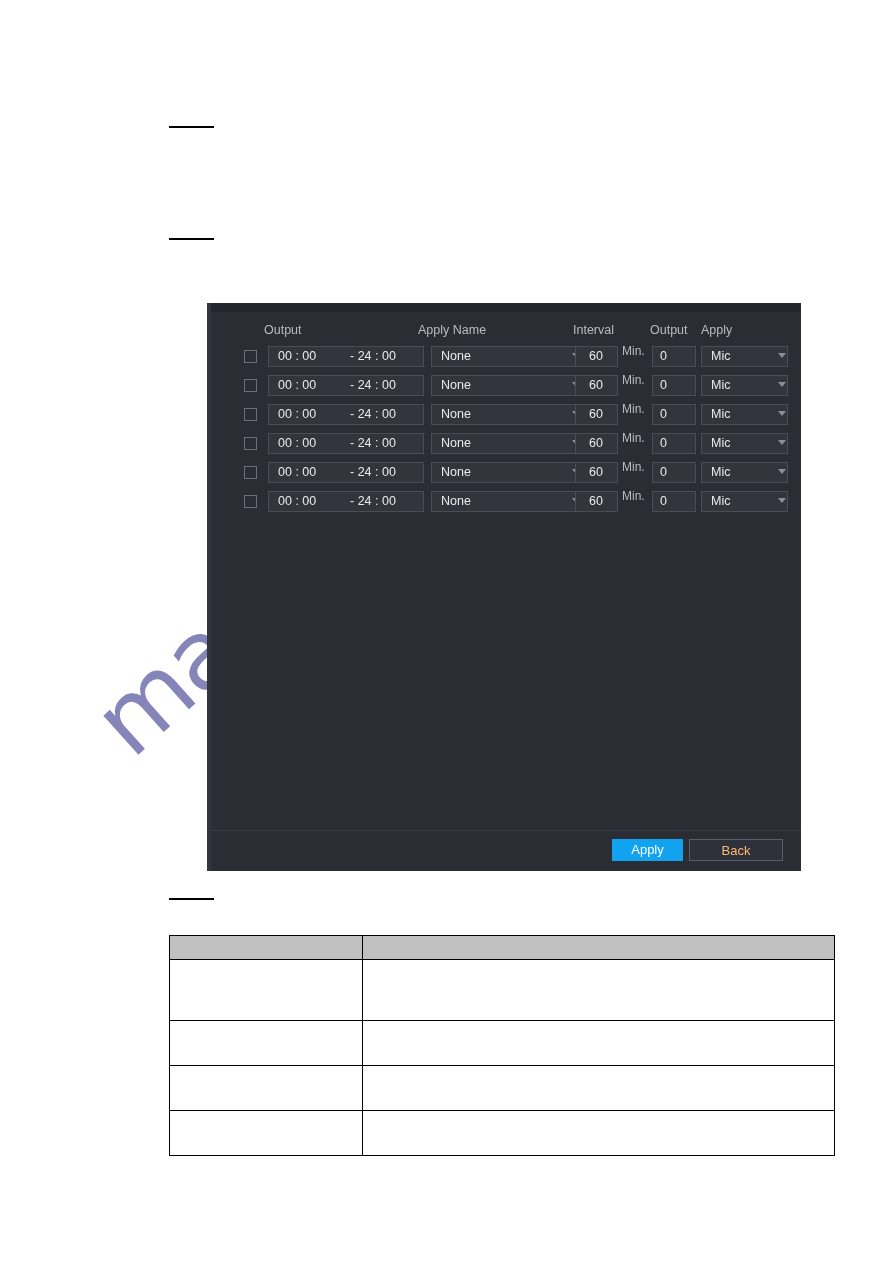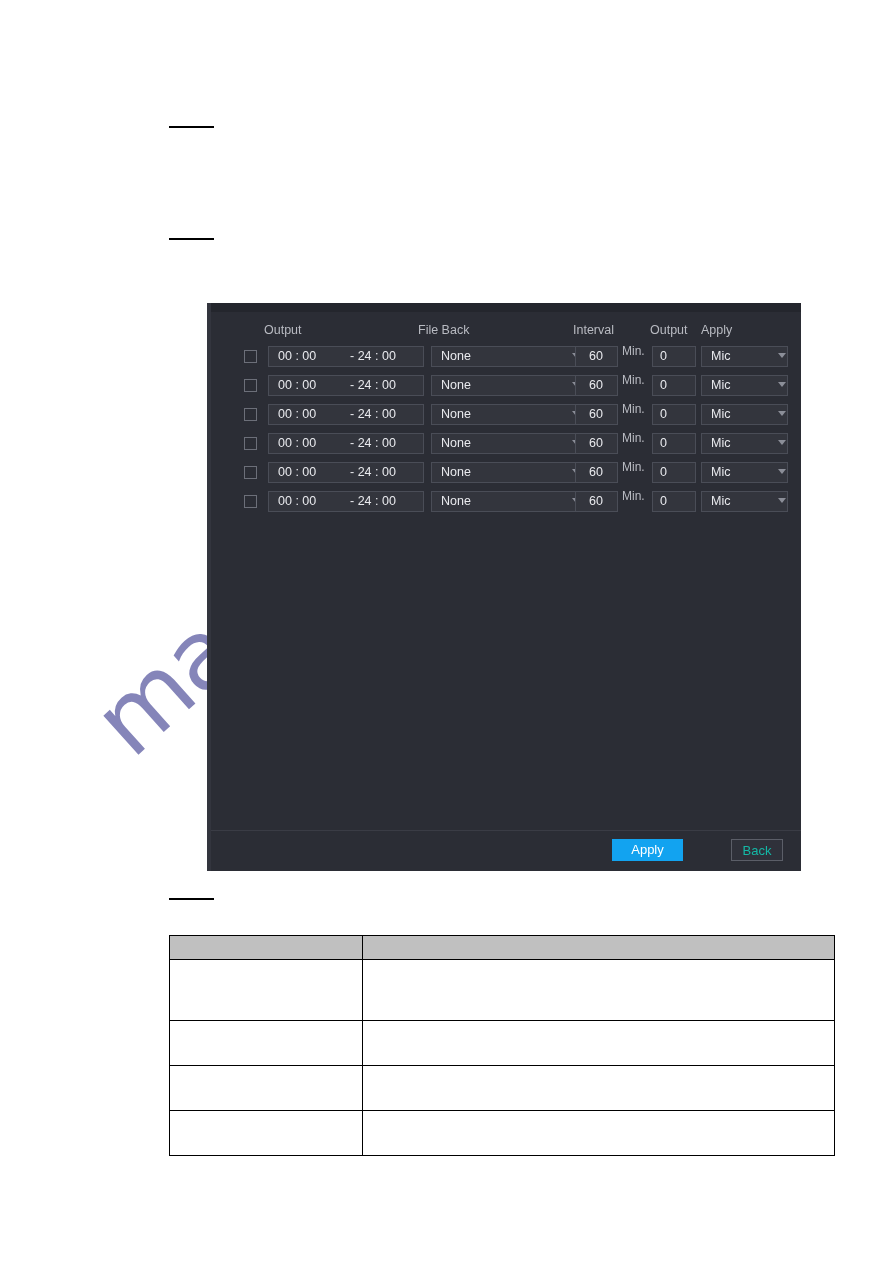--- a/index.html
+++ b/index.html
@@ -214,23 +214,23 @@
   }
   .btn-apply {
     right: 118px;
     width: 71px;
     background: #12a3f0;
     color: #ffffff;
     border: none;
   }
   .btn-back {
     right: 18px;
-    width: 52px;
+    width: 94px;
     background: #2f313a;
-    color: #14b8a6;
+    color: #fdba74;
     border: 1px solid #5b5e68;
   }
 
   
   .doc-table {
     position: absolute;
     left: 169px;
     top: 935px;
     width: 663px;
     border-collapse: collapse;
@@ -259,21 +259,21 @@
 <div class="watermark">
   <div class="wm-text">manualshive.</div>
 </div>
 
 <div class="dialog">
   <div class="dialog-edge-left"></div>
   <div class="dialog-topbar"></div>
 
   <div class="table-head">
     <div class="col col-period">Output</div>
-    <div class="col col-filename">File Back</div>
+    <div class="col col-filename">Apply Name</div>
     <div class="col col-interval">Interval</div>
     <div class="col col-repeat">Output</div>
     <div class="col col-output">Apply</div>
   </div>
 
   <div class="rows">
 
     <div class="row">
       <div class="chk"></div>
       <div class="field f-period">

